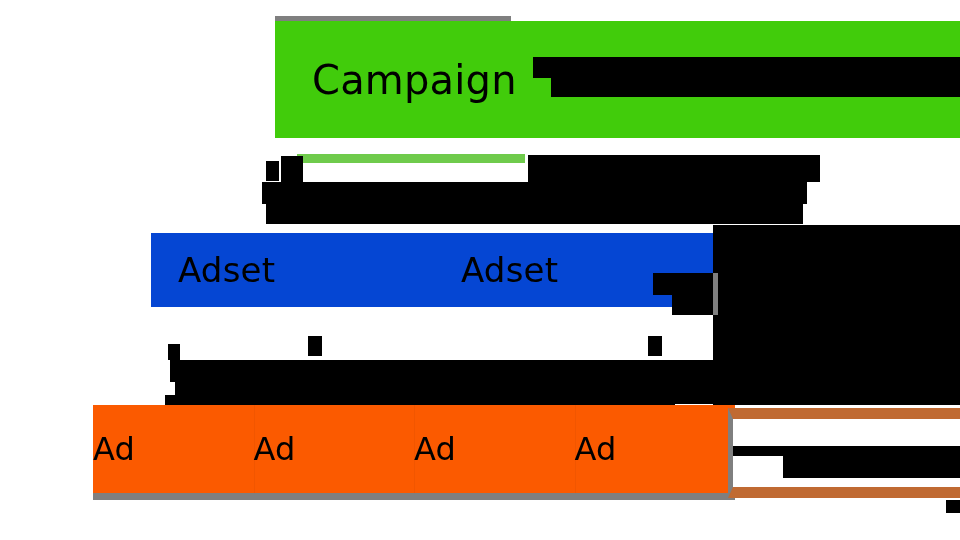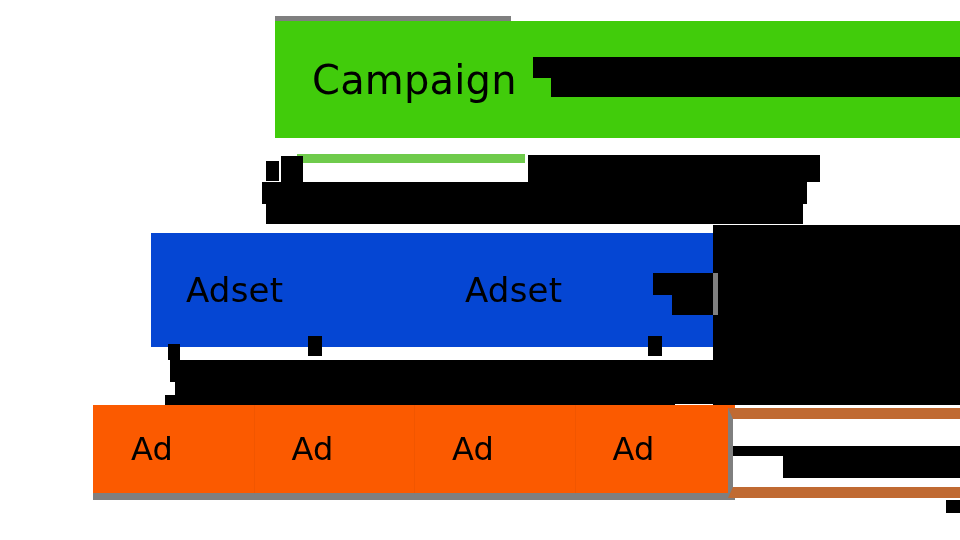--- a/index.html
+++ b/index.html
@@ -57,23 +57,22 @@
   #campaign-bar .seg-label {
     font-size: 40px;
     margin-left: 37px;
   }
 
   
   #adset-bar {
     left: 151px;
     top: 233px;
     width: 562px;
-    height: 114px;
+    height: 74px;
     background: #0546d3;
-    padding-left: 8px;
   }
   #adset-bar .seg-label {
     font-size: 34px;
     color: #000;
   }
   #adset-seg-1 { width: 50%; }
   #adset-seg-2 { width: 50%; }
   #adset-seg-1 .seg-label { margin-left: 27px; }
   #adset-seg-2 .seg-label { margin-left: 29px; }
 
@@ -84,21 +83,20 @@
     width: 642px;
     height: 88px;
     background: #fb5a00;
   }
   #ad-bar .seg {
     width: 25%;
     justify-content: flex-start;
   }
   #ad-bar .seg-label {
     font-size: 32px;
-    margin-left: 38px;
   }
   #ad-bar .seg + .seg::before {
     content: "";
     position: absolute;
     left: 0; top: 0; bottom: 0;
     width: 1px;
     background: rgba(0,0,0,0.04);
   }
 
   

